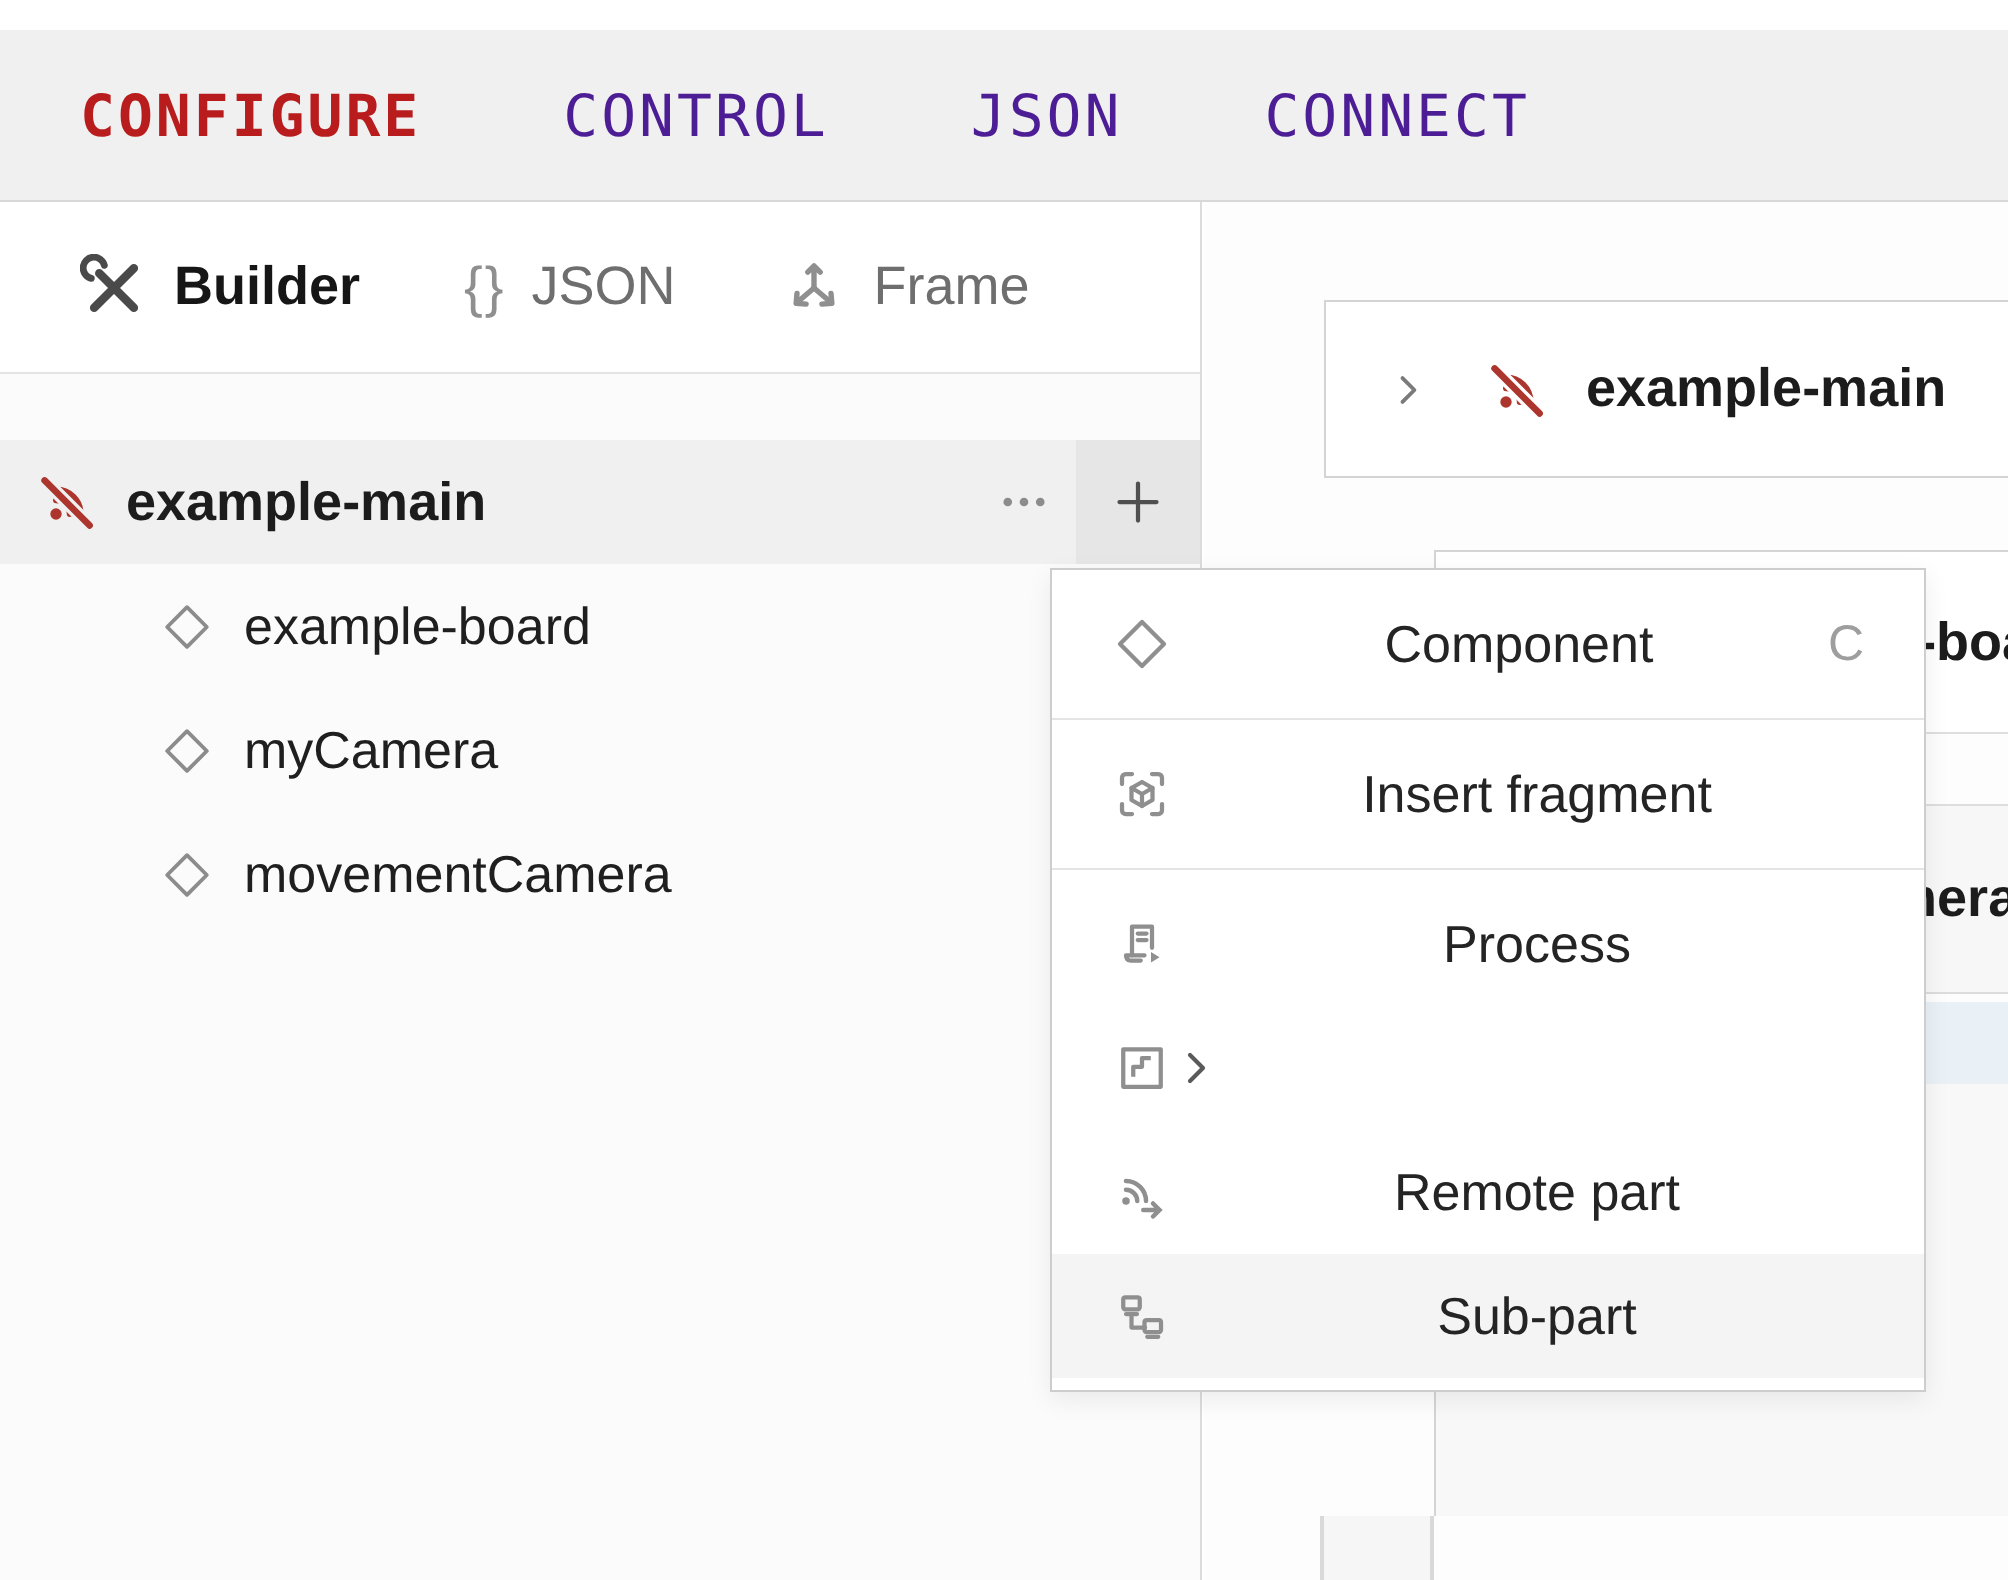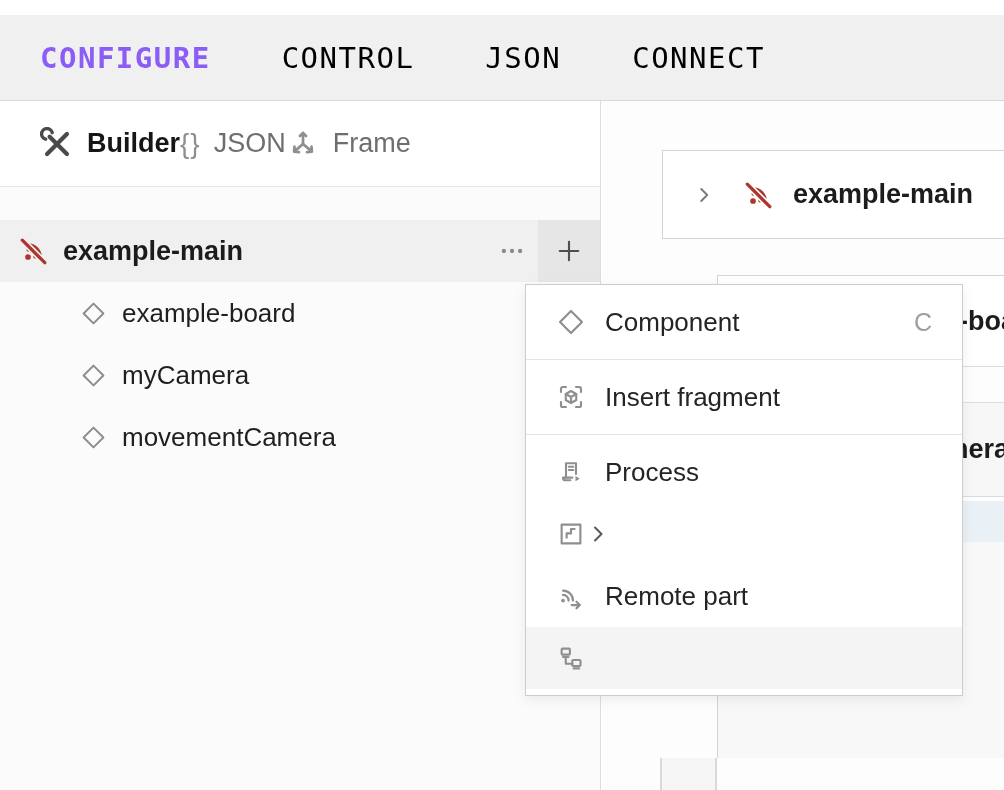--- a/index.html
+++ b/index.html
@@ -4,28 +4,28 @@
 <style>
   * { margin:0; padding:0; box-sizing:border-box; }
   html,body { width:1004px; height:790px; overflow:hidden; background:#fff;
     font-family:"Liberation Sans", sans-serif; color:#1f1f1f; }
 
   
   .topbar { position:absolute; left:0; top:15px; width:1004px; height:86px;
     background:#f0f0f1; border-bottom:1px solid #d8d8d8;
     display:flex; align-items:center; padding-left:40px; gap:71px; }
   .nav-tab { font-family:"DejaVu Sans Mono", monospace; font-size:29px;
-    letter-spacing:1.5px; color:#000000; cursor:pointer; }
-  .nav-tab.active { color:#8b5cf6; font-weight:bold; }
+    letter-spacing:1.5px; color:#4c1d95; cursor:pointer; }
+  .nav-tab.active { color:#b91c1c; font-weight:bold; }
 
   
   .left-panel { position:absolute; left:0; top:101px; width:601px; height:689px;
     background:#fbfbfb; border-right:1px solid #dcdcdc; }
   .view-toolbar { height:86px; background:#fff; border-bottom:1px solid #e4e4e4;
-    display:flex; align-items:center; padding-left:40px; }
+    display:flex; align-items:center; padding-left:40px; gap:52px; }
   .vt-item { display:flex; align-items:center; gap:13px; color:#6e6e6e; font-size:27px; cursor:pointer; }
   .vt-item.active { color:#161616; font-weight:bold; }
   .vt-item .ic { width:34px; height:34px; color:#8f8f8f; }
   .vt-item.active .ic { color:#4a4a4a; }
   .braces { font-size:28px; color:#8f8f8f; letter-spacing:1px; font-weight:400; }
 
   .tree { margin-top:33px; }
   .tree-main-row { height:62px; background:#f0f0f0; display:flex; align-items:center;
     padding-left:16px; --under:#f0f0f0; }
   .tree-main-row .offline { width:36px; height:36px; color:#ac362d; }
@@ -66,21 +66,21 @@
   .frag-band { position:absolute; left:662px; top:758px; width:53px; height:32px; background:#f6f6f6; }
 
   
   .menu { position:absolute; left:525px; top:284px; width:438px; background:#fff;
     border:1px solid #cdcdcd; box-shadow:0 4px 12px rgba(0,0,0,.07); z-index:5; }
   .menu-section { padding:6px 0; }
   .menu-divider { height:1px; background:#e4e4e4; }
   .mrow { height:62px; display:flex; align-items:center; padding:0 30px; cursor:pointer; }
   .mrow.hl { background:#f4f4f4; }
   .mrow .ic { width:30px; height:30px; color:#8f8f8f; flex:0 0 auto; }
-  .mlabel { font-size:26px; color:#242424; margin-left:19px; flex:1; }
+  .mlabel { font-size:26px; color:#242424; margin-left:19px; flex:1;text-align:center; }
   .mshortcut { font-size:25px; color:#9e9e9e; }
   .msub { width:24px; height:24px; color:#5a5a5a; }
 
   svg { display:block; }
 </style>
 </head>
 <body>
 
 <svg width="0" height="0" style="position:absolute">
   <defs>
@@ -317,15 +317,16 @@
           </svg>
         </span>
       <span class="mlabel">Remote part</span>
     </div>
     <div class="mrow hl">
       <span class="ic">
           <svg width="30" height="30">
             <use href="#sym-subpart"></use>
           </svg>
         </span>
+      <span class="mlabel">Sub-part</span>
     </div>
   </div>
 </div>
 
 </body></html>

